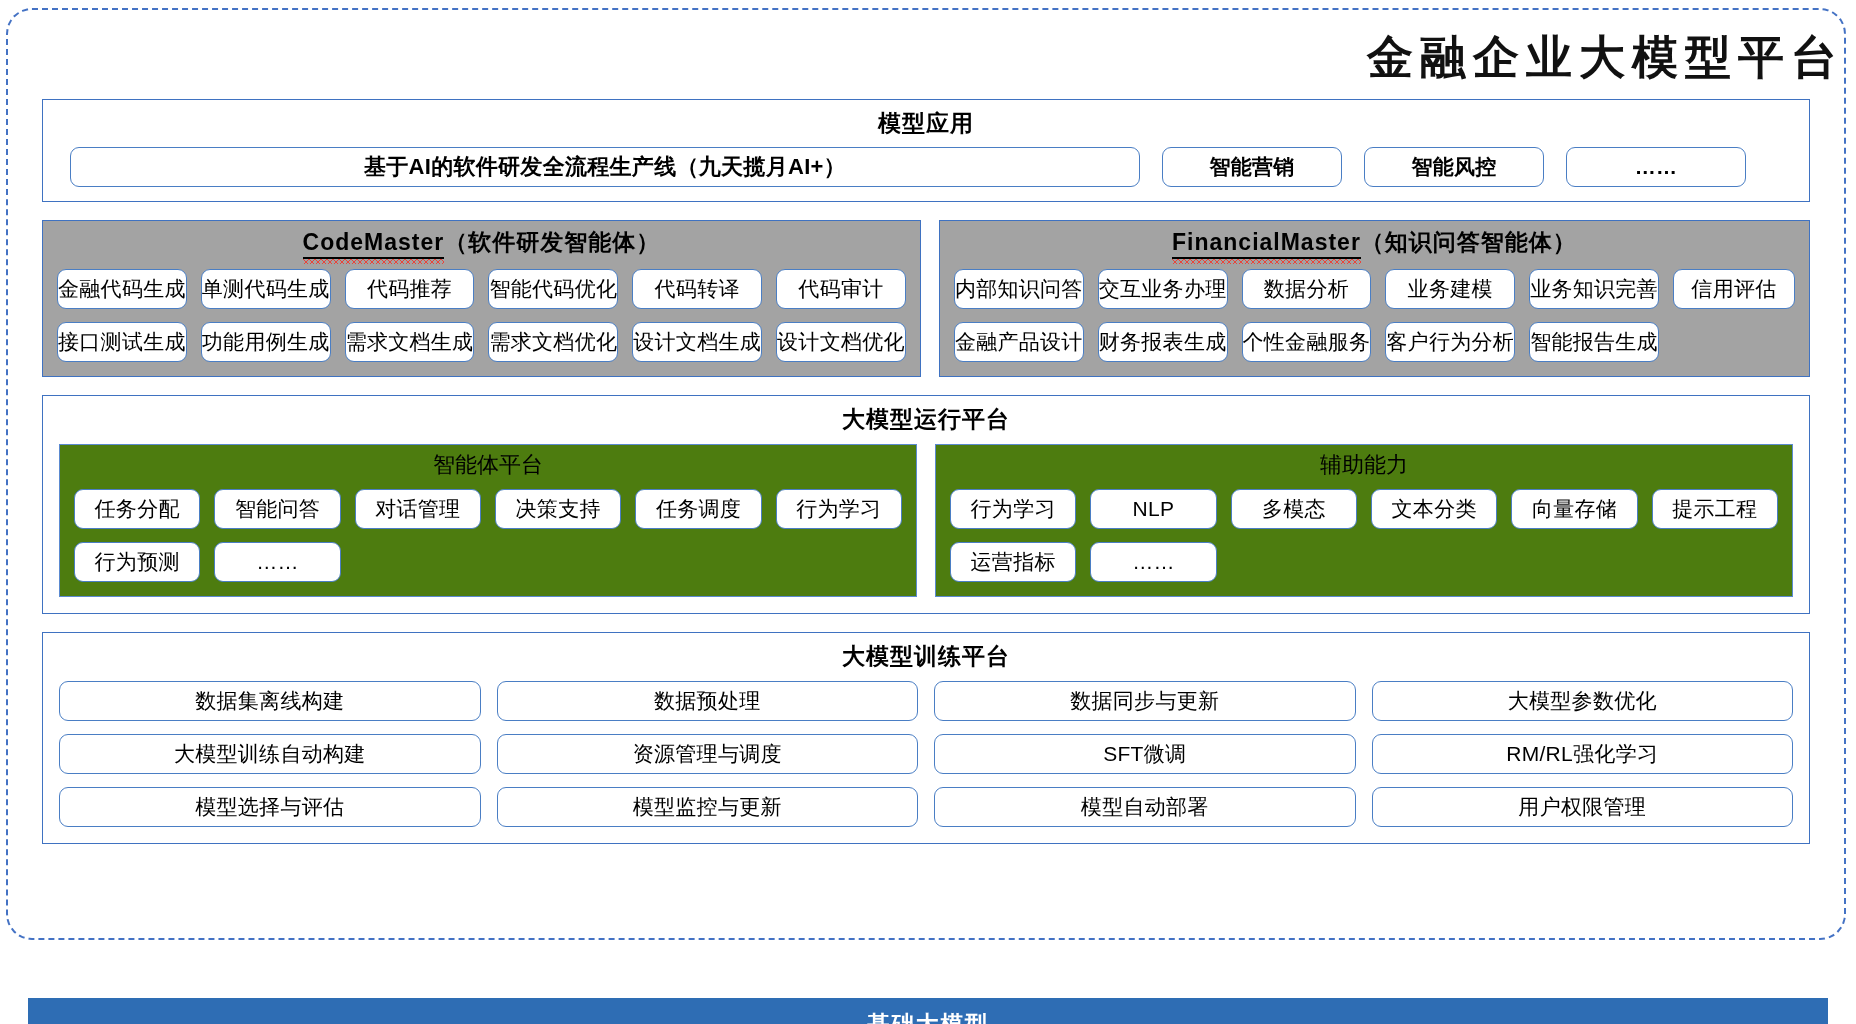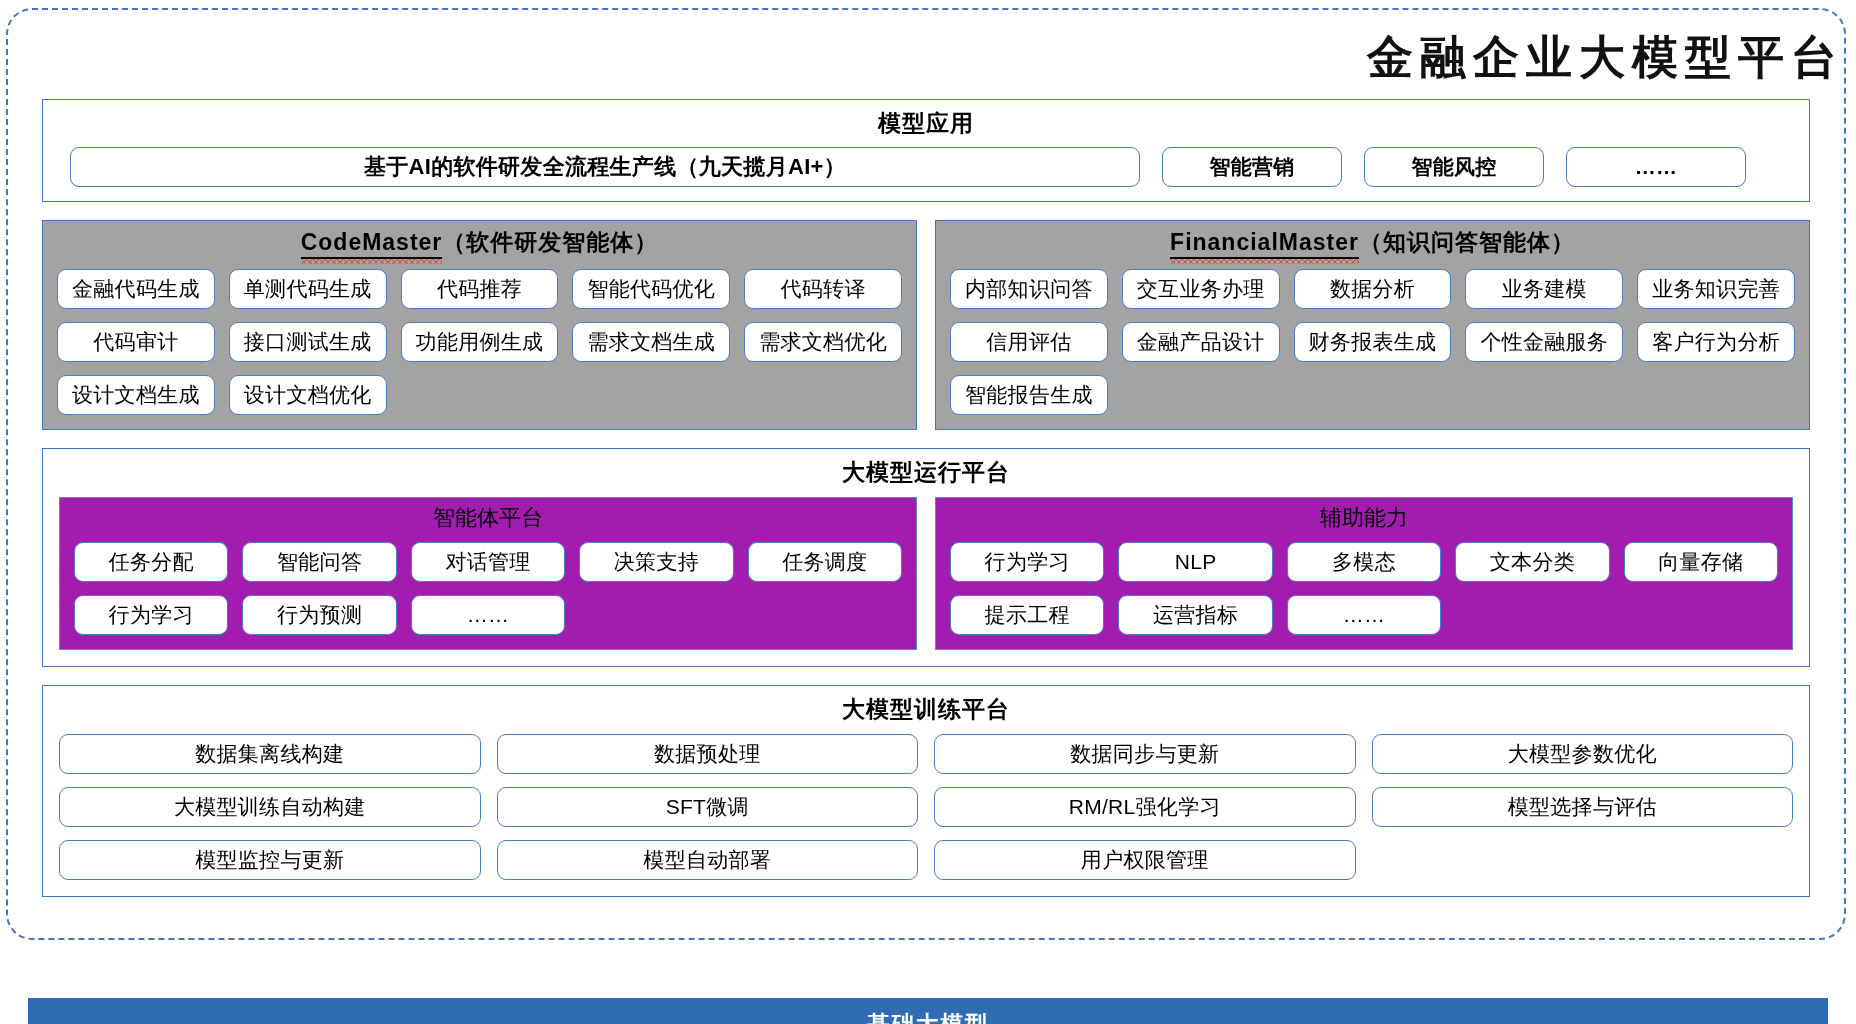--- a/index.html
+++ b/index.html
@@ -129,41 +129,41 @@
   }
   .agent-panel {
     box-sizing: border-box;
     border: 1.6px solid #3F72C1;
     background: #a3a3a3;
     flex: 1 1 0;
     padding: 8px 14px 14px 14px;
   }
   .grid4 {
     display: grid;
-    grid-template-columns: repeat(5, 1fr);
+    grid-template-columns: repeat(6, 1fr);
     gap: 13px 14px;
     margin-top: 10px;
   }
 
   
   #sec-run {
     margin-top: 18px;
     padding: 10px 16px 16px 16px;
   }
   .sub-row {
     display: flex;
     gap: 18px;
     margin-top: 10px;
   }
   .subpanel {
     box-sizing: border-box;
     border: 1.4px solid #5B8AD0;
     flex: 1 1 0;
     padding: 6px 14px 14px 14px;
-    background: #a21caf;
+    background: #4d7c0f;
   }
   .subpanel-title {
     text-align: center;
     font-size: 22px;
     font-weight: 400;
     color: #000;
     line-height: 1.3;
   }
 
   
@@ -302,20 +302,21 @@
     </div>
 
     <div class="panel" id="sec-train">
       <div class="panel-title">大模型训练平台</div>
       <div class="grid6">
         <div class="chip">数据集离线构建</div>
         <div class="chip">数据预处理</div>
         <div class="chip">数据同步与更新</div>
         <div class="chip">大模型参数优化</div>
         <div class="chip">大模型训练自动构建</div>
+        <div class="chip">资源管理与调度</div>
         <div class="chip">SFT微调</div>
         <div class="chip">RM/RL强化学习</div>
         <div class="chip">模型选择与评估</div>
         <div class="chip">模型监控与更新</div>
         <div class="chip">模型自动部署</div>
         <div class="chip">用户权限管理</div>
       </div>
     </div>
 
   </div>

